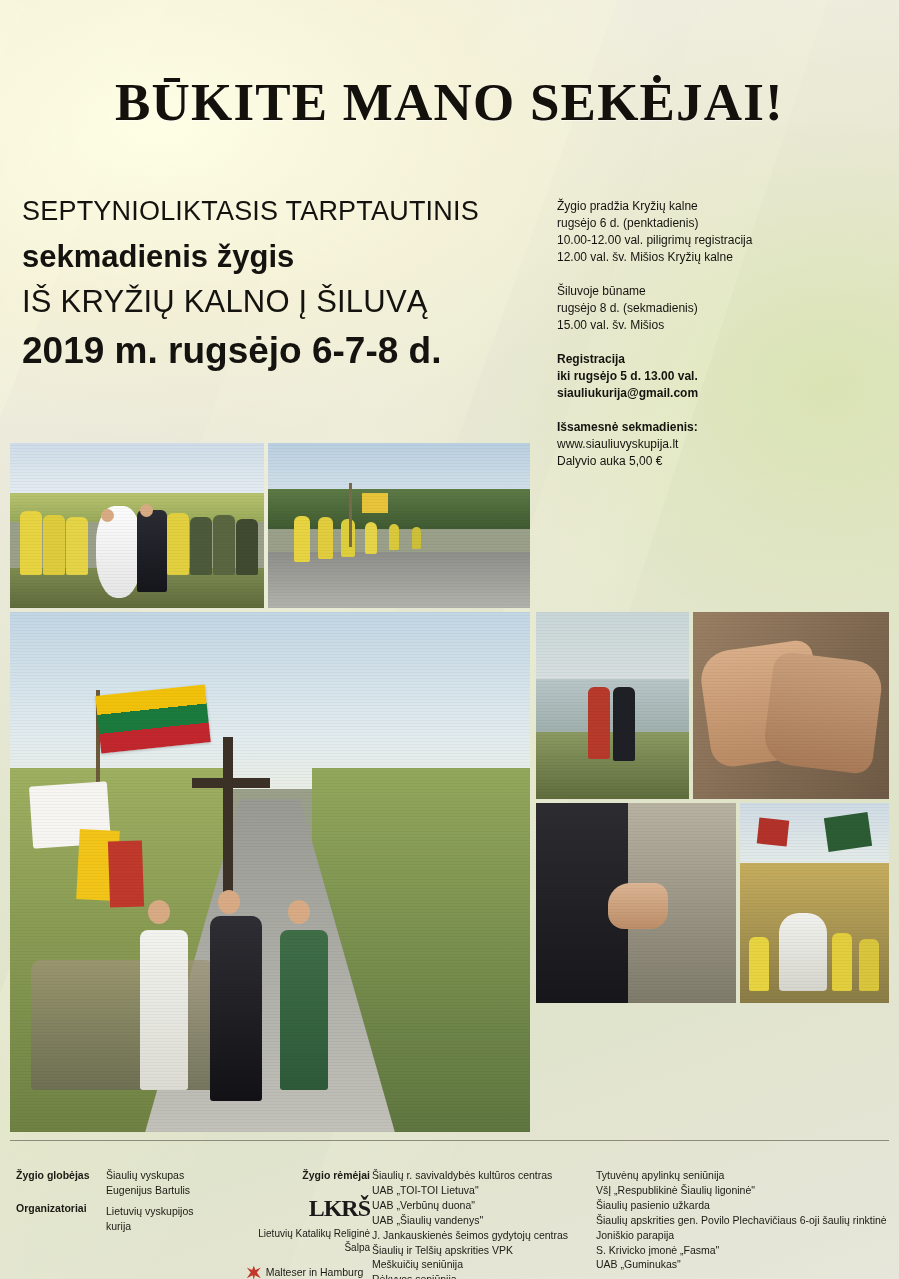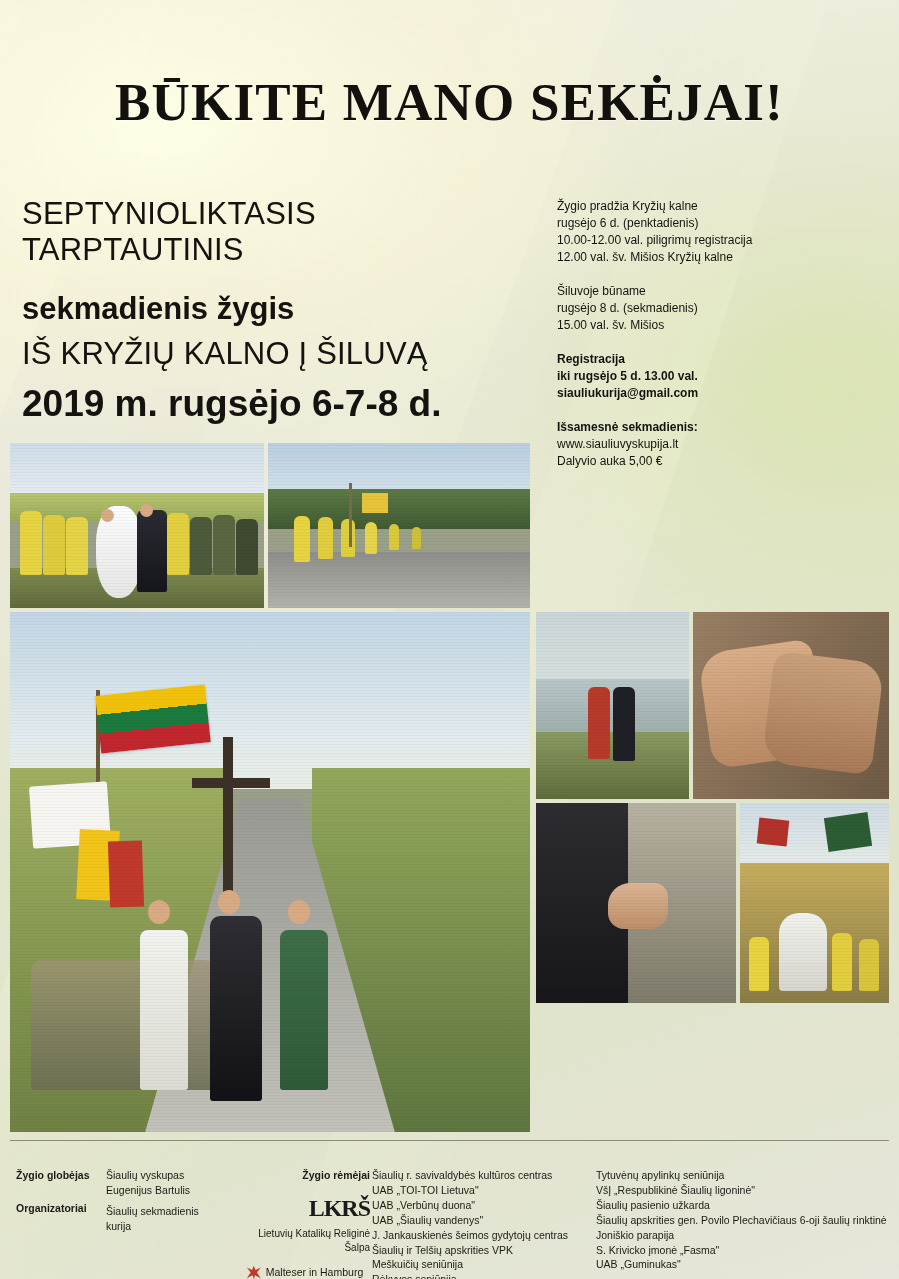--- a/index.html
+++ b/index.html
@@ -51,24 +51,24 @@
 
   
   .left-col {
     position: absolute;
     left: 22px;
     top: 196px;
     width: 520px;
     color: #15130f;
   }
   .l1 {
-    font-size: 31px;
+    font-size: 27px;
     letter-spacing: .2px;
     line-height: 1.15;
-    margin-bottom: 24px;
+    margin-bottom: 12px;
   }
   .l2 {
     font-size: 31px;
     font-weight: bold;
     line-height: 1.15;
     margin-bottom: 9px;
   }
   .l3 {
     font-size: 31px;
     letter-spacing: .2px;
@@ -363,21 +363,21 @@
     <div class="f-col" id="f-col-roles">
       <div class="f-role">Žygio globėjas</div>
       <div class="f-gap"></div>
       <div class="f-role">Organizatoriai</div>
     </div>
 
     <div class="f-col" id="f-col-names">
       <div>Šiaulių vyskupas</div>
       <div>Eugenijus Bartulis</div>
       <div style="height:6px"></div>
-      <div>Šiaulių sekmadienis</div>
+      <div>Lietuvių vyskupijos</div>
       <div>kurija</div>
     </div>
 
     <div class="f-col" id="f-col-sponsors">
       <div style="font-weight:bold">Žygio rėmėjai</div>
       <div class="lk-logo">LKRŠ</div>
       <div class="lk-caption">Lietuvių Katalikų Religinė Šalpa</div>
       <div class="malt">
         <span class="malt-cross"></span>
         <span class="malt-text">Malteser in Hamburg</span>

